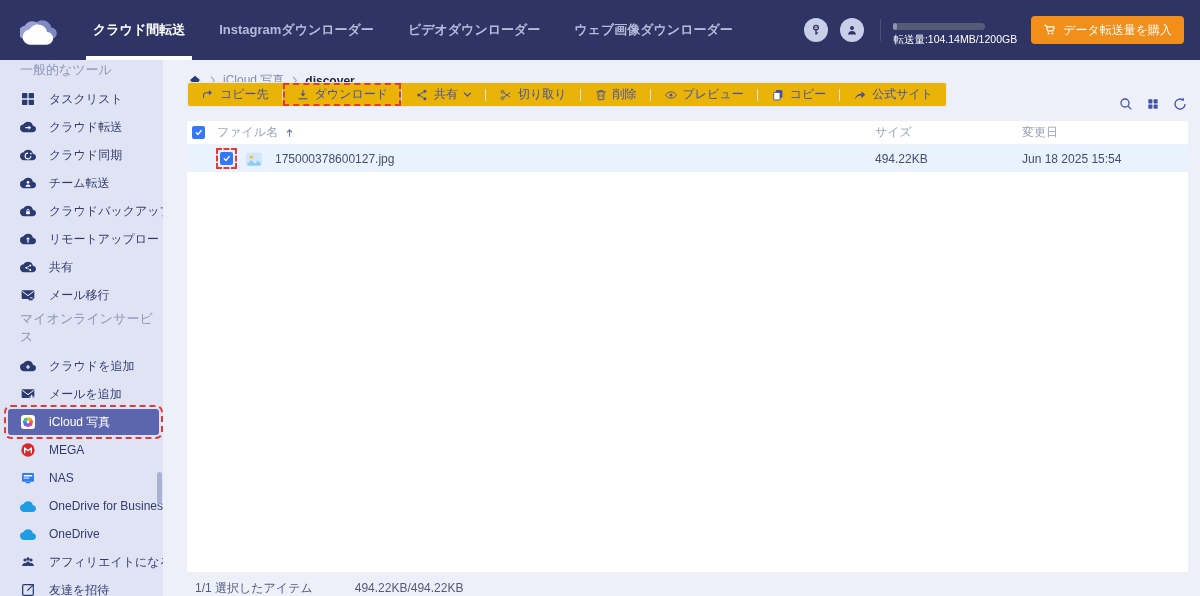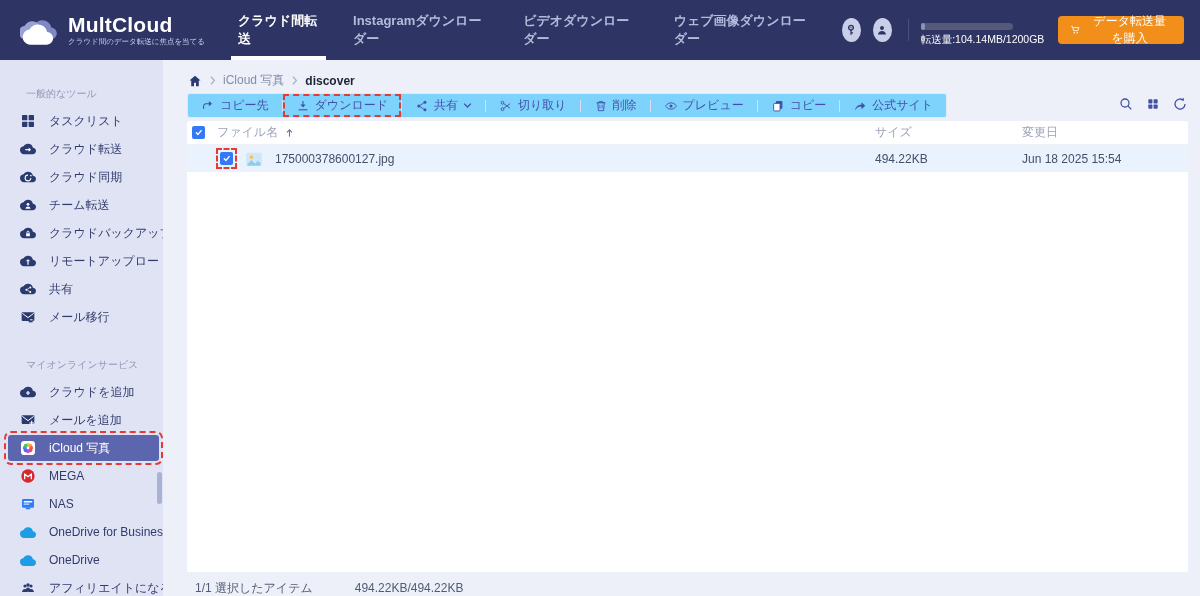--- a/index.html
+++ b/index.html
@@ -20,34 +20,34 @@
   .circle-icon { width:24px; height:24px; border-radius:50%; background:#c9cfe9; display:flex; align-items:center; justify-content:center; margin-left:12px; cursor:pointer; }
   .hdr-divider { width:1px; height:22px; background:#4a5080; margin:0 12px 0 16px; }
   .usage { display:flex; flex-direction:column; align-items:flex-start;margin-top:9px; }
   .usage-bar { width:92px; height:7px; border-radius:4px; background:#545a78; }
   .usage-fill { width:4px; height:7px; border-radius:4px; background:#8d93b0; }
   .usage-text { color:#fff; font-size:10.5px; margin-top:3px; white-space:nowrap; }
   .buy-btn { margin-left:14px; height:28px; background:#f28e1a; border:none; border-radius:4px; color:#fff; font-size:12px; font-weight:normal; display:flex; align-items:center; gap:6px; padding:0 12px; cursor:pointer; }
 
   
   .sidebar { position:absolute; left:0; top:60px; width:163px; height:536px; background:#dfe3f4; overflow:hidden; }
-  .side-title { color:#8f97b8; font-size:10px; padding:27px 0 6px 20px;margin-left:6px; }
+  .side-title { color:#8f97b8; font-size:13px; padding:1px 0 6px 20px; }
   .side-item { display:flex; align-items:center; gap:13px; height:28px; padding-left:20px; color:#323c6b; font-size:12px; cursor:pointer; white-space:nowrap; }
   .side-item .si { width:16px; height:16px; flex:none; display:flex; }
   .side-item.selected { background:#5c66ae; color:#fff; height:26px; margin:1px 4px 1px 8px; padding-left:12px; border-radius:3px; }
   .red-dash { outline:2px dashed #e53a34; outline-offset:2px; }
   .scroll-thumb { position:absolute; right:1px; top:412px; width:5px; height:32px; border-radius:3px; background:#a9b2d2; cursor:pointer; }
 
   
   .main { position:absolute; left:163px; top:60px; width:1037px; height:536px; }
   .breadcrumb { position:absolute; left:25px; top:12px; display:flex; align-items:center; gap:7px; color:#848da8; font-size:12px; }
   .breadcrumb .crumb { cursor:pointer; }
   .breadcrumb .current { color:#1d2436; font-weight:bold; }
 
-  .toolbar { position:absolute; left:24px; top:33px; height:25px; display:inline-flex; align-items:center; background:#7dd3fc; border:1px solid #e3e8f4; border-radius:3px;font-family:Liberation Serif, serif; }
+  .toolbar { position:absolute; left:24px; top:22px; height:25px; display:inline-flex; align-items:center; background:#eab308; border:1px solid #e3e8f4; border-radius:3px;font-family:Liberation Serif, serif; }
   .tb-btn { display:flex; align-items:center; gap:5px; color:#4450a8; font-size:12px; padding:0 13px; height:100%; cursor:pointer; white-space:nowrap; }
   .tb-btn svg { flex:none; }
   .tb-sep { width:1px; height:12px; background:#d8ddf0; flex:none; }
   .tb-highlight { outline:2px dashed #e53a34; outline-offset:-2px; }
 
   .view-icons { position:absolute; right:12px; top:36px; display:flex; align-items:center; gap:12px; }
   .view-icons span { display:flex; cursor:pointer; }
 
   .panel { position:absolute; left:24px; top:61px; width:1001px; height:451px; background:#fff; border-radius:2px; }
   .thead { display:flex; align-items:center; height:24px; color:#9aa3b8; font-size:12px; border-bottom:1px solid #f0f2f8; padding-left:5px; }
@@ -78,24 +78,20 @@
   </defs>
 </svg>
 
 <div class="header">
   <div class="logo">
     <svg width="40" height="30" viewBox="0 0 30 22">
       <use href="#icl" fill="#7e88c4" transform="translate(6,0) scale(0.9)"></use>
       <use href="#icl" fill="#9aa2d4" transform="translate(-1,1) scale(0.85)"></use>
       <use href="#icl" fill="#ffffff" transform="translate(2,3) scale(0.95)"></use>
     </svg>
-    <div class="logo-txt">
-      <span class="brand">MultCloud</span>
-      <span class="tagline">クラウド間のデータ転送に焦点を当てる</span>
-    </div>
   </div>
   <div class="nav">
     <div class="nav-tab active">クラウド間転送</div>
     <div class="nav-tab">Instagramダウンローダー</div>
     <div class="nav-tab">ビデオダウンローダー</div>
     <div class="nav-tab">ウェブ画像ダウンローダー</div>
   </div>
   <div class="header-right">
     <span class="circle-icon">
       <svg width="14" height="14" viewBox="0 0 24 24">

